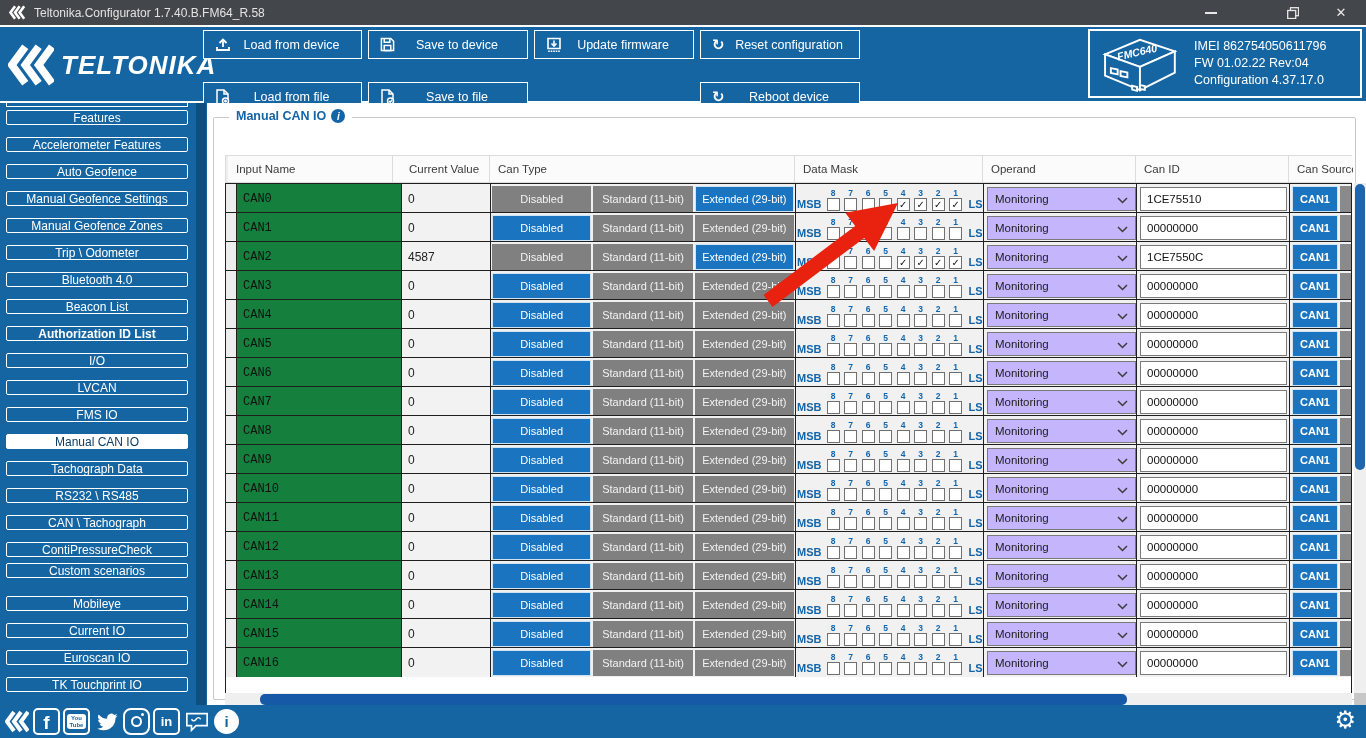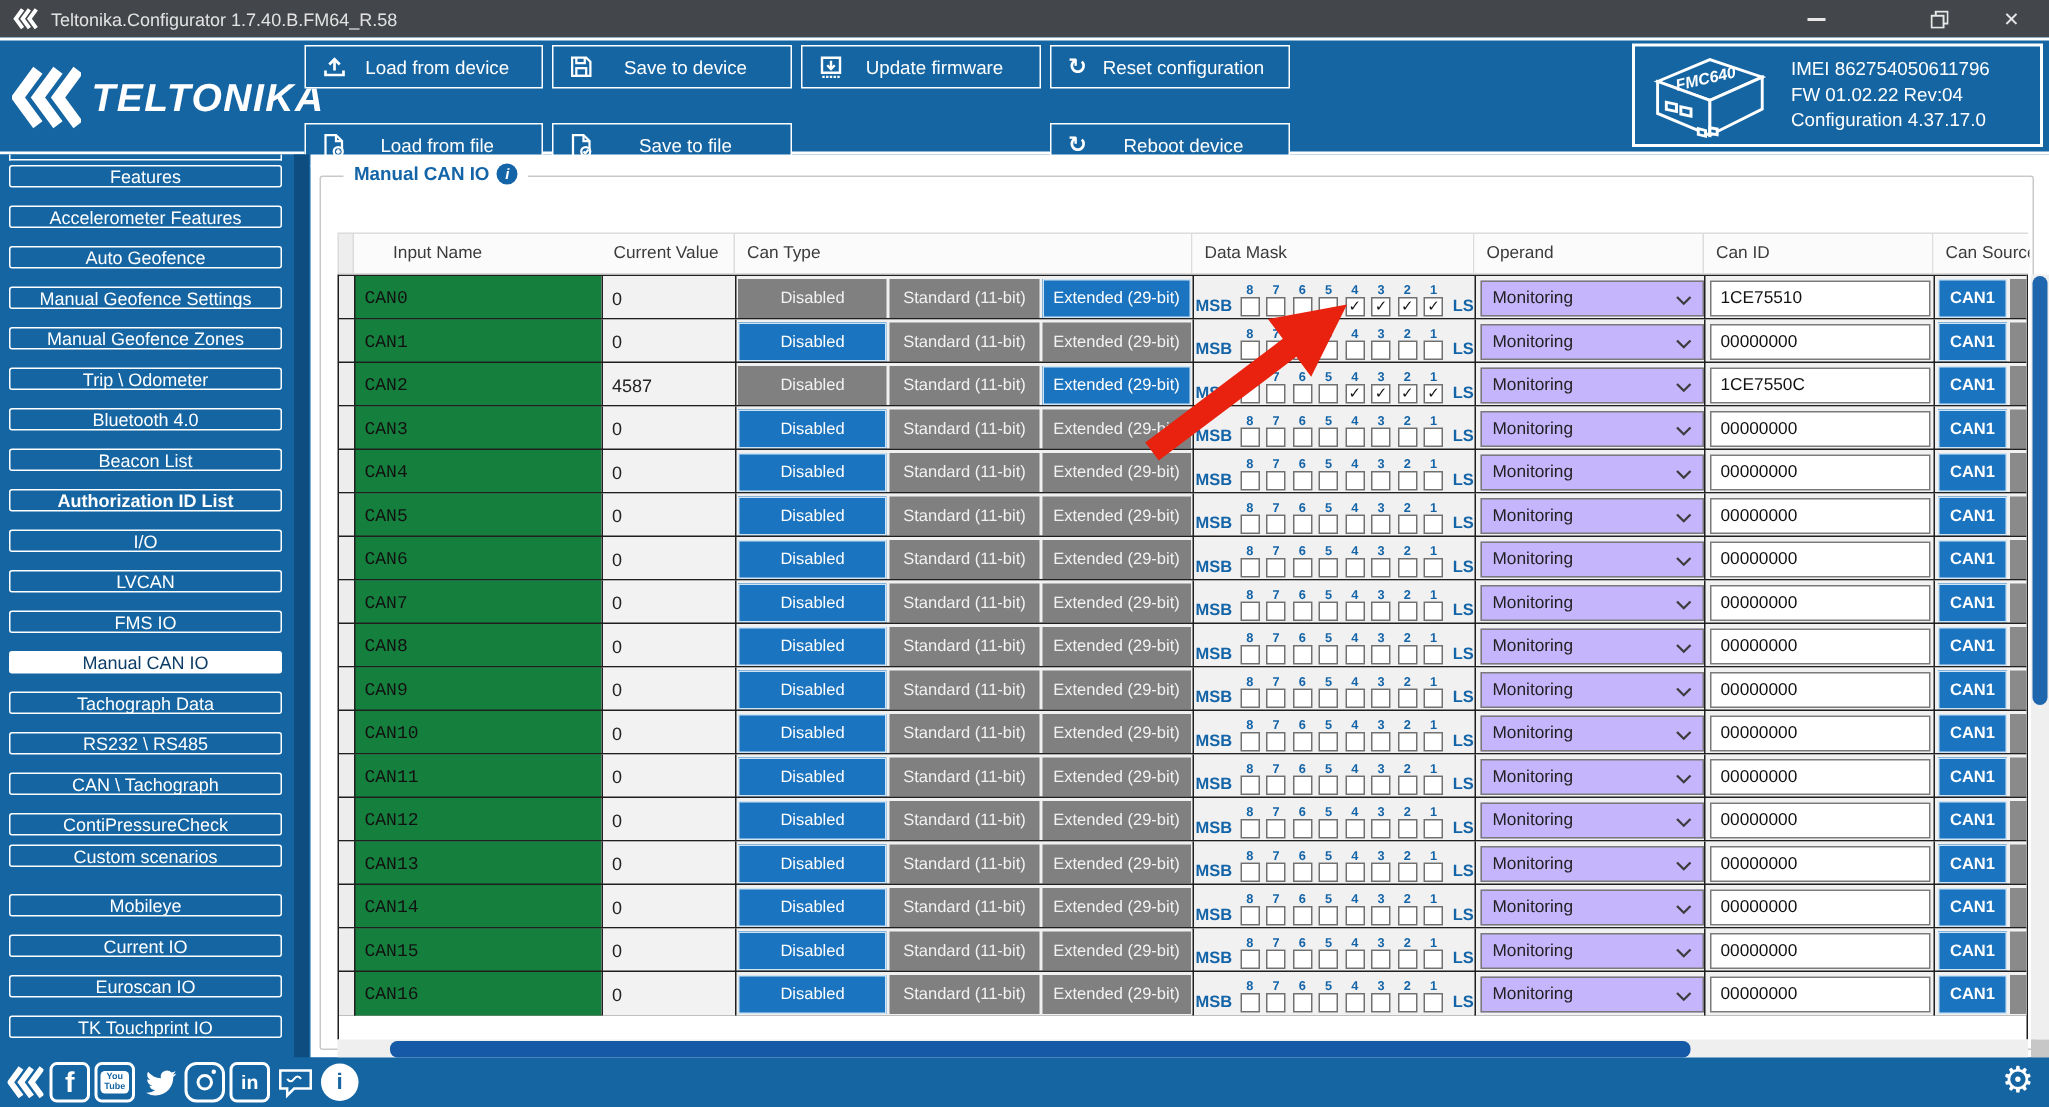--- a/index.html
+++ b/index.html
@@ -253,21 +253,21 @@
 <div class="content">
   <div class="groupbox">
     <div class="grouplegend">
       <span>Manual CAN IO</span>
       <span class="info-ic">i</span>
     </div>
 
     <div class="table">
       <div class="thead">
         <span class="th rowhdr" style="left:0;width:10px"></span>
-        <span class="th" style="left:28px;width:165px">Input Name</span>
+        <span class="th" style="left:2px;width:165px">Input Name</span>
         <span class="th" style="left:175px;width:89px">Current Value</span>
         <span class="th" style="left:264px;width:305px">Can Type</span>
         <span class="th" style="left:569px;width:188px">Data Mask</span>
         <span class="th" style="left:757px;width:153px">Operand</span>
         <span class="th" style="left:910px;width:153px">Can ID</span>
         <span class="th" style="left:1063px;width:64px;border-right:none">Can Source</span>
       </div>
 
       <div class="rows" id="table-rows">
           <div class="trow">

